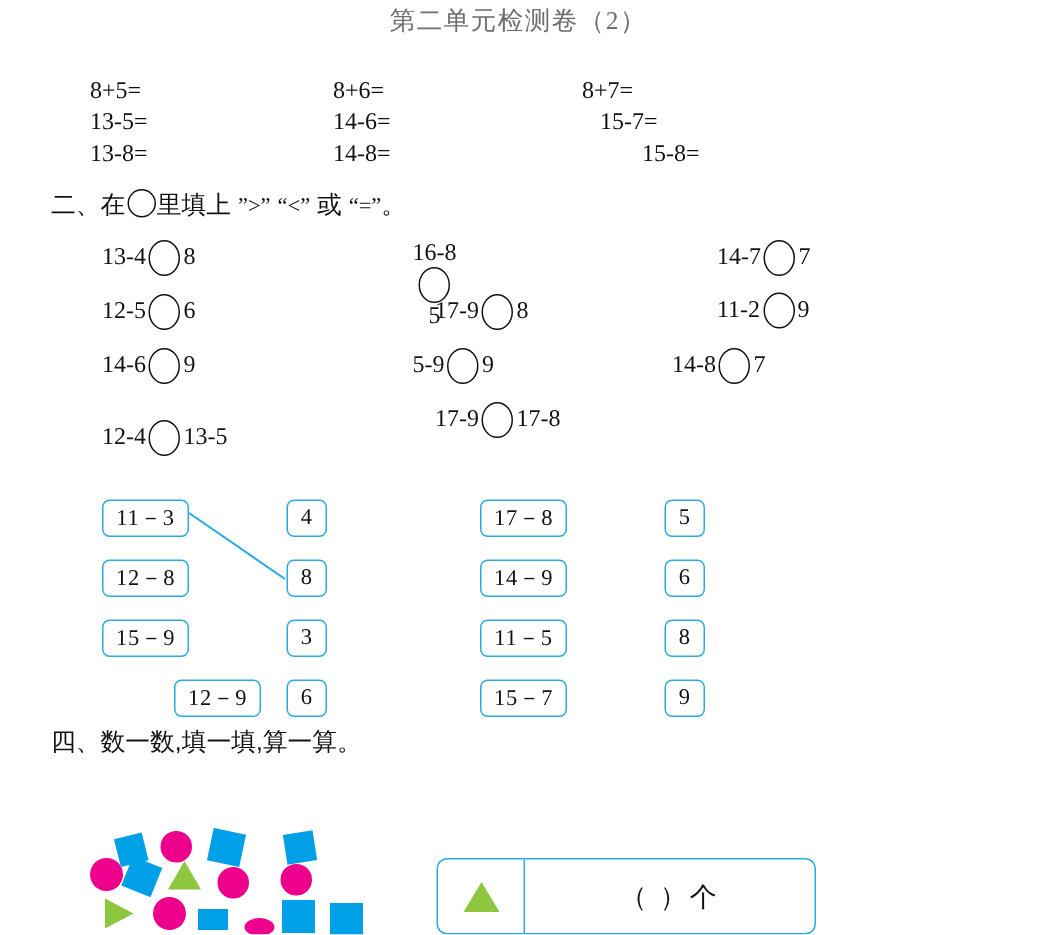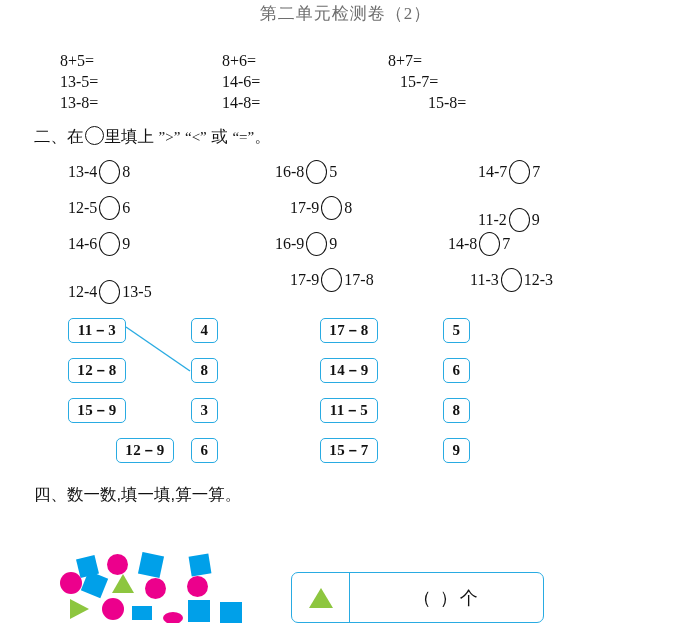--- a/index.html
+++ b/index.html
@@ -62,21 +62,21 @@
   }
   .cmp-circle{
     display:inline-block;
     width:19px;height:22px;
     border:1.3px solid #111;
     border-radius:50%;
     margin:0 2px;
   }
 
   
-  .match-area{position:absolute;left:0;top:318px;width:682px;height:160px;font-weight:bold;}
+  .match-area{position:absolute;left:0;top:333px;width:682px;height:160px;}
   .mbox{
     position:absolute;
     box-sizing:border-box;
     border:1.4px solid #29ABE2;
     border-radius:5px;
     background:#ffffff;
     display:flex;align-items:center;justify-content:center;
     font-family:"Liberation Serif", serif;
     font-size:15px;color:#111;
     letter-spacing:0.5px;
@@ -146,74 +146,69 @@
     <span class="q-mark">“&lt;”</span>
     <span>或</span>
     <span class="q-mark">“=”</span><span>。</span>
   </div>
   <div class="cmp-grid">
       <div class="cmp-item" style="left: 68px; top: 0px;">
         <span>13-4</span>
         <span class="cmp-circle"></span>
         <span>8</span>
       </div>
-      <div class="cmp-item" style="left: 275px; top: 0px;">
+      <div class="cmp-item" style="left: 275px; top: 0px; flex-direction: column;">
         <span>16-8</span>
         <span class="cmp-circle"></span>
         <span>5</span>
       </div>
       <div class="cmp-item" style="left: 478px; top: 0px;">
         <span>14-7</span>
         <span class="cmp-circle"></span>
         <span>7</span>
       </div>
       <div class="cmp-item" style="left: 68px; top: 36px;">
         <span>12-5</span>
         <span class="cmp-circle"></span>
         <span>6</span>
       </div>
       <div class="cmp-item" style="left: 290px; top: 36px;">
         <span>17-9</span>
         <span class="cmp-circle"></span>
         <span>8</span>
       </div>
-      <div class="cmp-item" style="left: 478px; top: 48px; text-align: right;">
+      <div class="cmp-item" style="left: 478px; top: 35px; text-align: right;">
         <span>11-2</span>
         <span class="cmp-circle"></span>
         <span>9</span>
       </div>
       <div class="cmp-item" style="left: 68px; top: 72px; text-align: right;">
         <span>14-6</span>
         <span class="cmp-circle"></span>
         <span>9</span>
       </div>
       <div class="cmp-item" style="left: 275px; top: 72px;">
-        <span>16-9</span>
+        <span>5-9</span>
         <span class="cmp-circle"></span>
         <span>9</span>
       </div>
       <div class="cmp-item" style="left: 448px; top: 72px;">
         <span>14-8</span>
         <span class="cmp-circle"></span>
         <span>7</span>
       </div>
       <div class="cmp-item" style="left: 68px; top: 120px; justify-content: space-between;">
         <span>12-4</span>
         <span class="cmp-circle"></span>
         <span>13-5</span>
       </div>
       <div class="cmp-item" style="left: 290px; top: 108px;">
         <span>17-9</span>
         <span class="cmp-circle"></span>
         <span>17-8</span>
-      </div>
-      <div class="cmp-item" style="left: 470px; top: 108px;">
-        <span>11-3</span>
-        <span class="cmp-circle"></span>
-        <span>12-3</span>
       </div>
     </div>
 
   <div class="match-area">
     <svg class="match-line" viewBox="0 0 694 160">
         <line x1="126" y1="9" x2="190" y2="53" stroke="#29ABE2" stroke-width="1.4"></line>
       </svg>
   <div class="mbox wide" style="left: 68px; top: 0px;">11－3</div>
       <div class="mbox wide" style="left: 68px; top: 40px;">12－8</div>
       <div class="mbox wide" style="left: 68px; top: 80px; text-align: center;">15－9</div>

